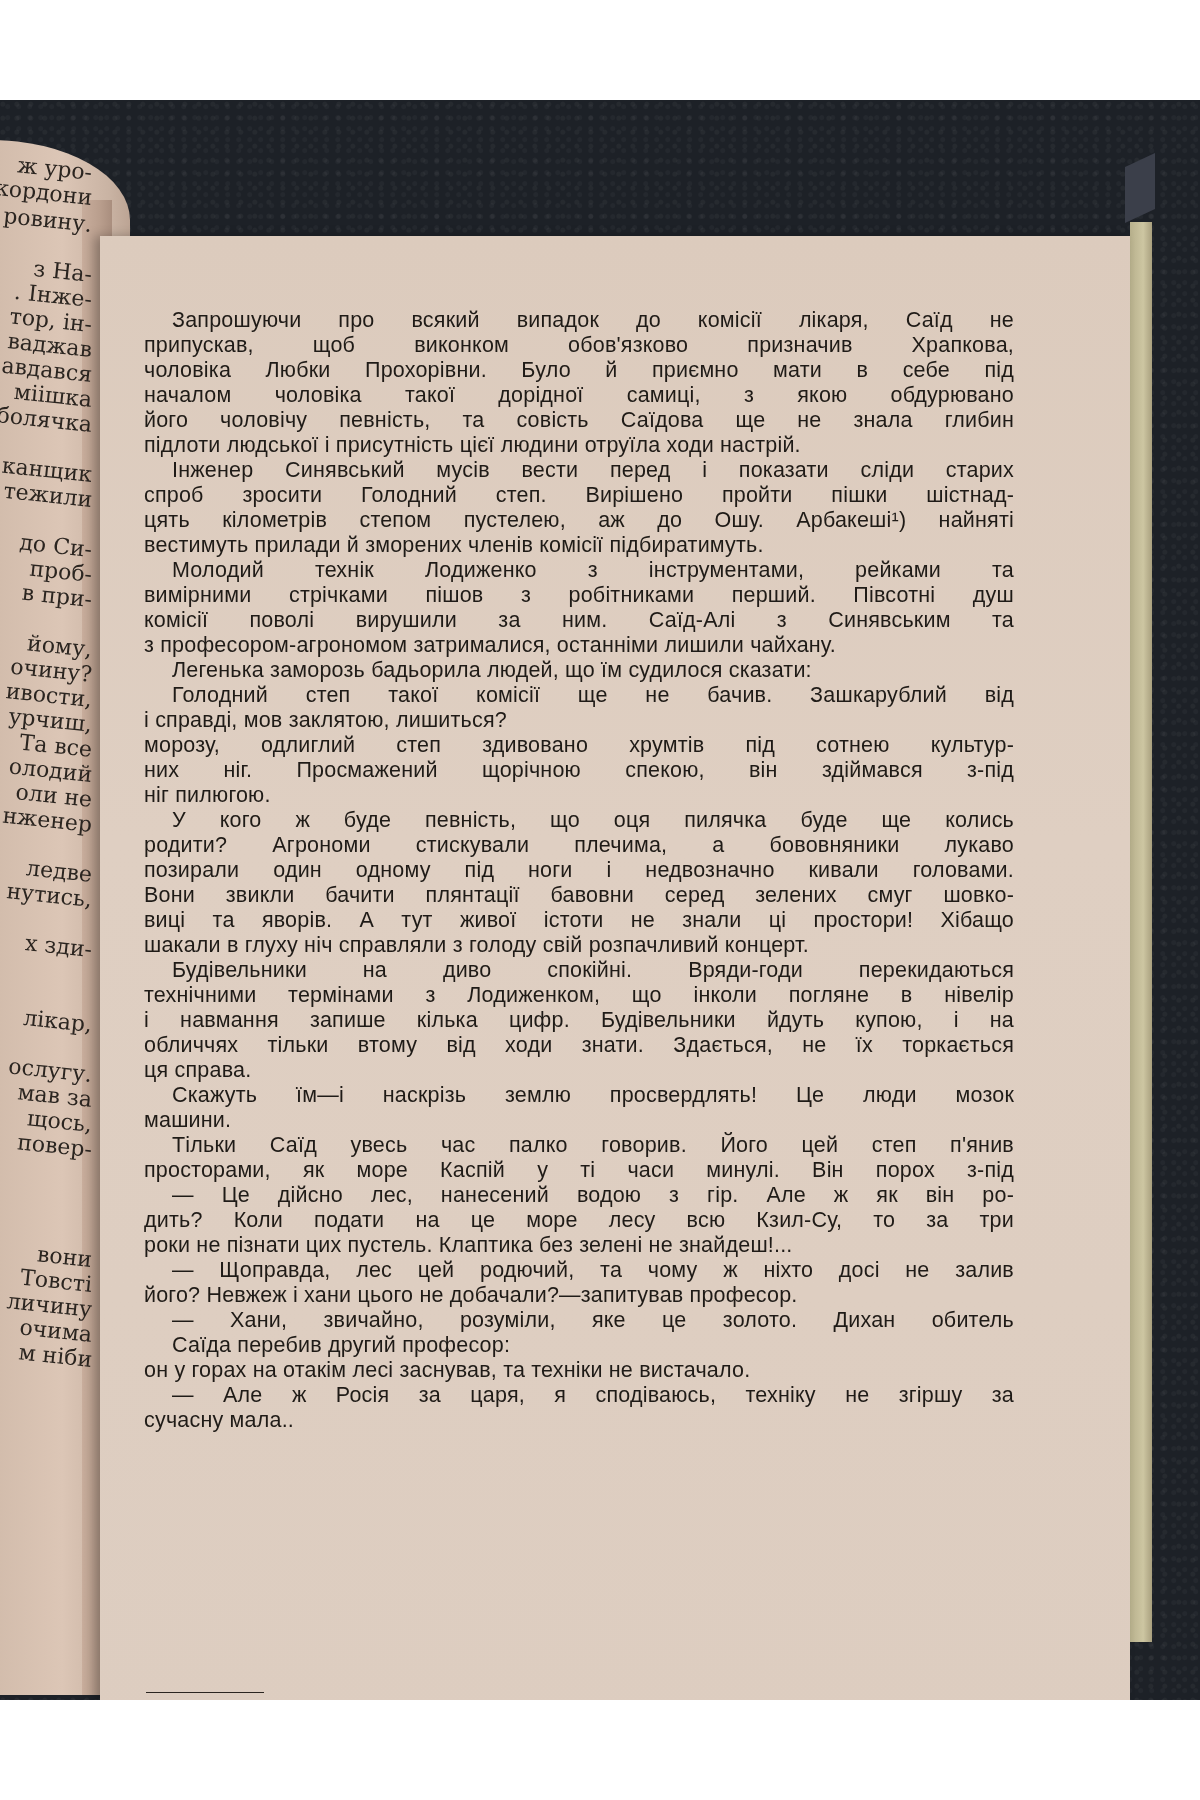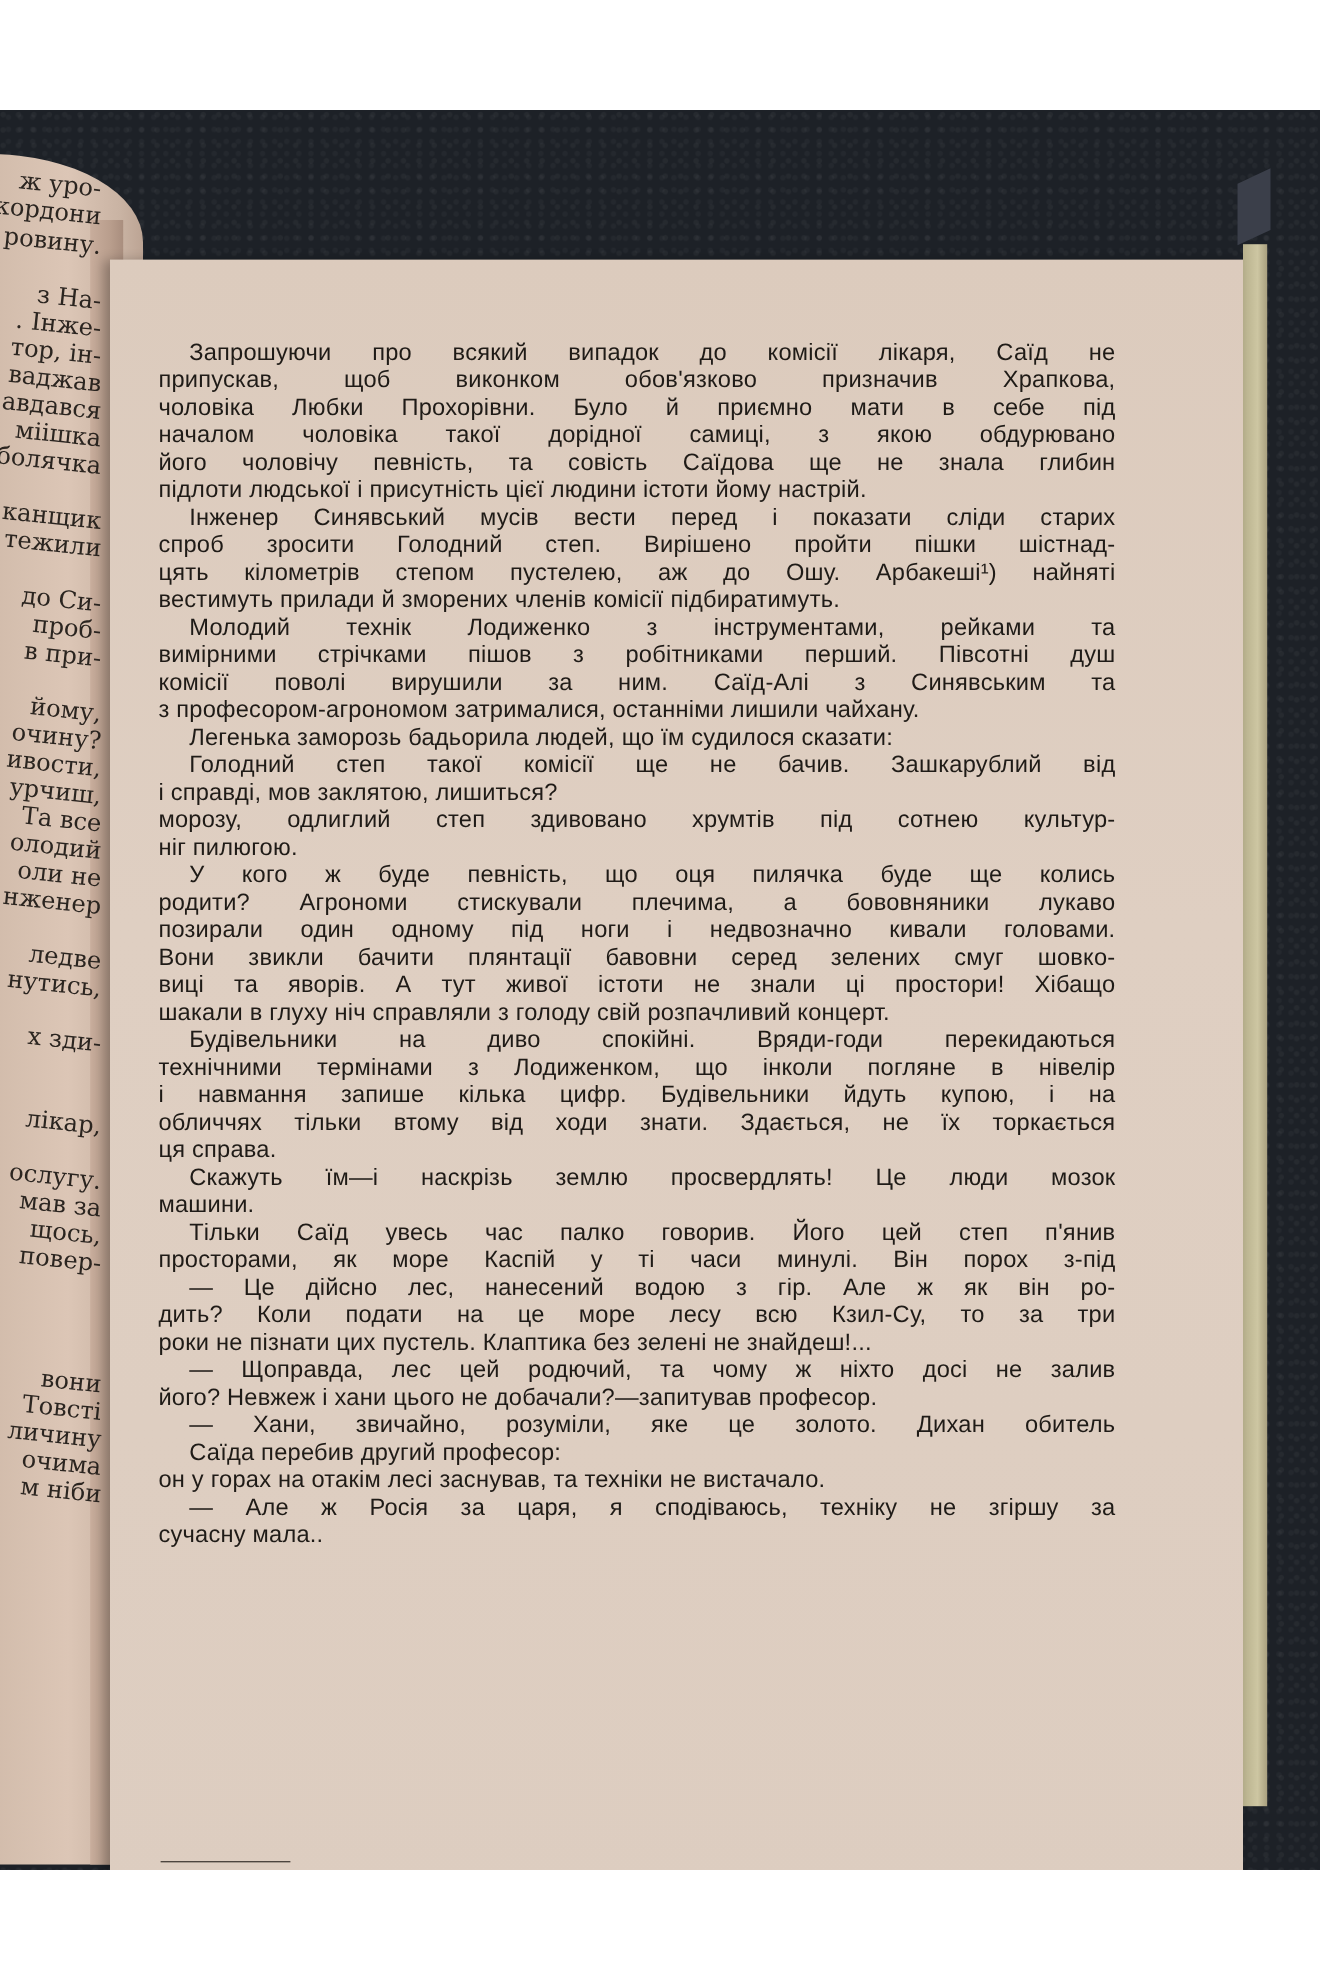--- a/index.html
+++ b/index.html
@@ -116,33 +116,34 @@
   <div class="corner-tab"></div>
   <div class="page-edge"></div>
 
   <div class="main-page">
     <div class="text-block" id="text-block">
         <span class="line indent">Запрошуючи про всякий випадок до комісії лікаря, Саїд не</span>
         <span class="line">припускав, щоб виконком обов'язково призначив Храпкова,</span>
         <span class="line">чоловіка Любки Прохорівни. Було й приємно мати в себе під</span>
         <span class="line">началом чоловіка такої дорідної самиці, з якою обдурювано</span>
         <span class="line">його чоловічу певність, та совість Саїдова ще не знала глибин</span>
-        <span class="line last">підлоти людської і присутність цієї людини істоти йому настрій.</span>
+        <span class="line last">підлоти людської і присутність цієї людини отруїла ходи настрій.</span>
         <span class="line indent">Інженер Синявський мусів вести перед і показати сліди старих</span>
         <span class="line">спроб зросити Голодний степ. Вирішено пройти пішки шістнад-</span>
         <span class="line">цять кілометрів степом пустелею, аж до Ошу. Арбакеші¹) найняті</span>
         <span class="line last">вестимуть прилади й зморених членів комісії підбиратимуть.</span>
         <span class="line indent">Молодий технік Лодиженко з інструментами, рейками та</span>
         <span class="line">вимірними стрічками пішов з робітниками перший. Півсотні душ</span>
         <span class="line">комісії поволі вирушили за ним. Саїд-Алі з Синявським та</span>
         <span class="line last">з професором-агрономом затрималися, останніми лишили чайхану.</span>
         <span class="line indent last">Легенька заморозь бадьорила людей, що їм судилося сказати:</span>
         <span class="line indent">Голодний степ такої комісії ще не бачив. Зашкарублий від</span>
         <span class="line last">і справді, мов заклятою, лишиться?</span>
         <span class="line">морозу, одлиглий степ здивовано хрумтів під сотнею культур-</span>
+        <span class="line">них ніг. Просмажений щорічною спекою, він здіймався з-під</span>
         <span class="line last">ніг пилюгою.</span>
         <span class="line indent">У кого ж буде певність, що оця пилячка буде ще колись</span>
         <span class="line">родити? Агрономи стискували плечима, а бововняники лукаво</span>
         <span class="line">позирали один одному під ноги і недвозначно кивали головами.</span>
         <span class="line">Вони звикли бачити плянтації бавовни серед зелених смуг шовко-</span>
         <span class="line">виці та яворів. А тут живої істоти не знали ці простори! Хібащо</span>
         <span class="line last">шакали в глуху ніч справляли з голоду свій розпачливий концерт.</span>
         <span class="line indent">Будівельники на диво спокійні. Вряди-годи перекидаються</span>
         <span class="line">технічними термінами з Лодиженком, що інколи погляне в нівелір</span>
         <span class="line">і навмання запише кілька цифр. Будівельники йдуть купою, і на</span>

